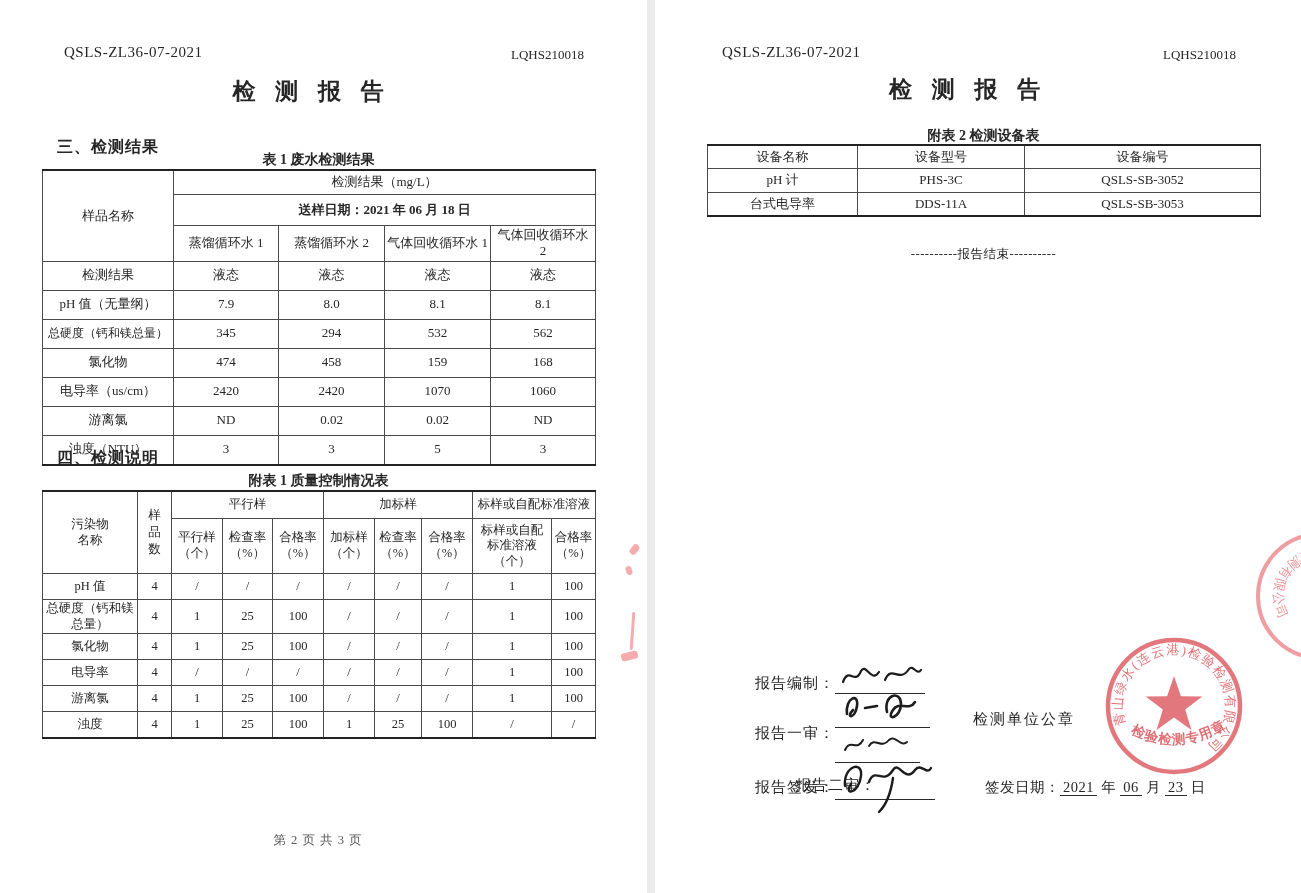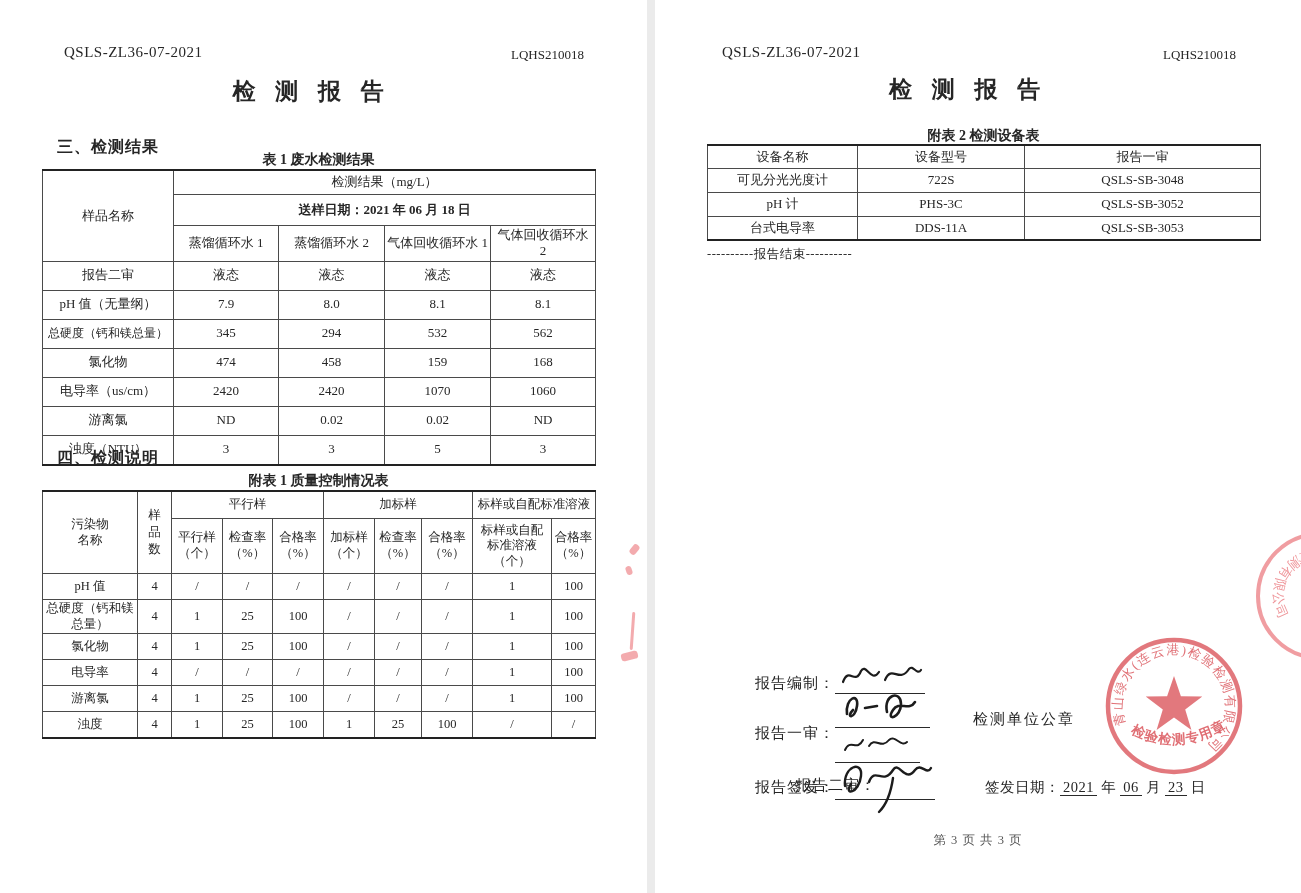--- a/index.html
+++ b/index.html
@@ -30,21 +30,21 @@
   .qc tr.gh td{height:24px;}
   .qc tr.sh td{height:52px;}
   .pre{white-space:pre-line;}
   .vert{line-height:1.35;}
   .footer{width:100%;text-align:center;font-size:12.5px;letter-spacing:1px;color:#555;}
   .sig-label{font-size:15px;letter-spacing:1px;}
   .sig-line{border-bottom:1.5px solid #2a2a2a;}
   .seal-label{font-size:15px;letter-spacing:2px;}
   .issue-date{font-size:14.5px;letter-spacing:.5px;}
   .issue-date .u{border-bottom:1.5px solid #2a2a2a;padding:0 3px;}
-  .end-marker{font-size:12.5px;text-align:left;letter-spacing:.5px;}
+  .end-marker{font-size:12.5px;text-align:center;letter-spacing:.5px;}
   .red-frag{position:absolute;background:#ef8f93;opacity:.75;border-radius:3px;}
   svg text{font-family:"Liberation Serif","DejaVu Serif",serif;}
 </style>
 </head>
 <body>
 
 <div class="page page-left">
   <div class="abs doc-code" style="left:64px;top:44px;">QSLS-ZL36-07-2021</div>
   <div class="abs report-no" style="left:511px;top:47px;">LQHS210018</div>
   <div class="abs doc-title" style="top:76px;transform:translateX(-12px);">检 测 报 告</div>
@@ -68,21 +68,21 @@
     <tr class="hB">
           <td colspan="4">送样日期：2021 年 06 月 18 日</td>
         </tr>
     <tr>
       <td>蒸馏循环水 1</td>
       <td>蒸馏循环水 2</td>
       <td>气体回收循环水 1</td>
       <td>气体回收循环水 2</td>
     </tr>
     <tr>
-      <td>报告二审</td>
+      <td>检测结果</td>
       <td>液态</td>
       <td>液态</td>
       <td>液态</td>
       <td>液态</td>
     </tr>
     <tr>
       <td>pH 值（无量纲）</td>
       <td>7.9</td>
       <td>8.0</td>
       <td>8.1</td>
@@ -245,20 +245,21 @@
       <td>/</td>
     </tr>
     </tbody>
   </table>
 
   <div class="red-frag" style="left:631px;top:544px;width:7px;height:11px;transform:rotate(38deg);"></div>
   <div class="red-frag" style="left:626px;top:566px;width:6px;height:9px;transform:rotate(-20deg);"></div>
   <div class="red-frag" style="left:631px;top:612px;width:3px;height:38px;transform:rotate(4deg);"></div>
   <div class="red-frag" style="left:621px;top:652px;width:17px;height:8px;transform:rotate(-14deg);"></div>
 
+  <div class="abs footer" style="top:832px;width:636px;">第 2 页 共 3 页</div>
 </div>
 
 <div class="divider"></div>
 
 <div class="page page-right">
   <div class="abs doc-code" style="left:67px;top:44px;">QSLS-ZL36-07-2021</div>
   <div class="abs report-no" style="left:508px;top:47px;">LQHS210018</div>
   <div class="abs doc-title" style="top:74px;transform:translateX(-10px);">检 测 报 告</div>
 
   <div class="abs tbl-cap" style="left:52px;top:127px;width:553px;">附表 2  检测设备表</div>
@@ -266,26 +267,21 @@
   <table class="abs" style="left:52px;top:144px;width:553px;">
     <colgroup>
         <col style="width:150px">
         <col style="width:167px">
         <col style="width:236px">
       </colgroup>
     <tbody>
     <tr class="bt" style="height:23px;">
       <td>设备名称</td>
       <td>设备型号</td>
-      <td>报告一审</td>
-    </tr>
-    <tr style="height:24px;">
-      <td>可见分光光度计</td>
-      <td>722S</td>
-      <td>QSLS-SB-3048</td>
+      <td>设备编号</td>
     </tr>
     <tr style="height:24px;">
       <td>pH 计</td>
       <td>PHS-3C</td>
       <td>QSLS-SB-3052</td>
     </tr>
     <tr class="bb" style="height:24px;">
       <td>台式电导率</td>
       <td>DDS-11A</td>
       <td>QSLS-SB-3053</td>
@@ -349,14 +345,13 @@
   <div class="abs" style="left:598px;top:526px;width:145px;height:145px;">
     <svg width="145" height="145" viewBox="0 0 145 145">
       <circle cx="67" cy="70" r="62" fill="none" stroke="#ec8489" stroke-width="4" opacity="0.8"></circle>
       <path id="fragArc" d="M 67,70 m 0,-46 a 46,46 0 0,0 -46,46 a 46,46 0 0,0 46,46" fill="none"></path>
       <text font-size="13" fill="#ec8489" letter-spacing="2" opacity="0.85">
         <textPath href="#fragArc" startOffset="6%">检测有限公司</textPath>
       </text>
     </svg>
   </div>
 
-  <div class="abs footer" style="top:832px;width:646px;">第 3 页 共 3 页</div>
 </div>
 
 </body></html>

